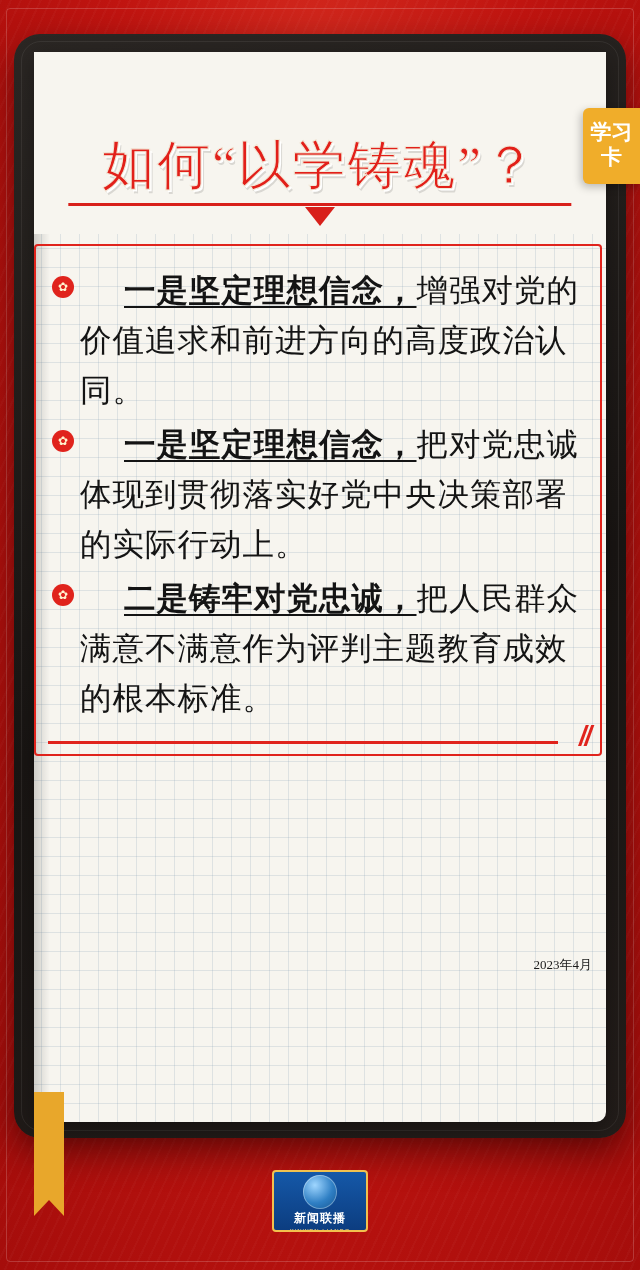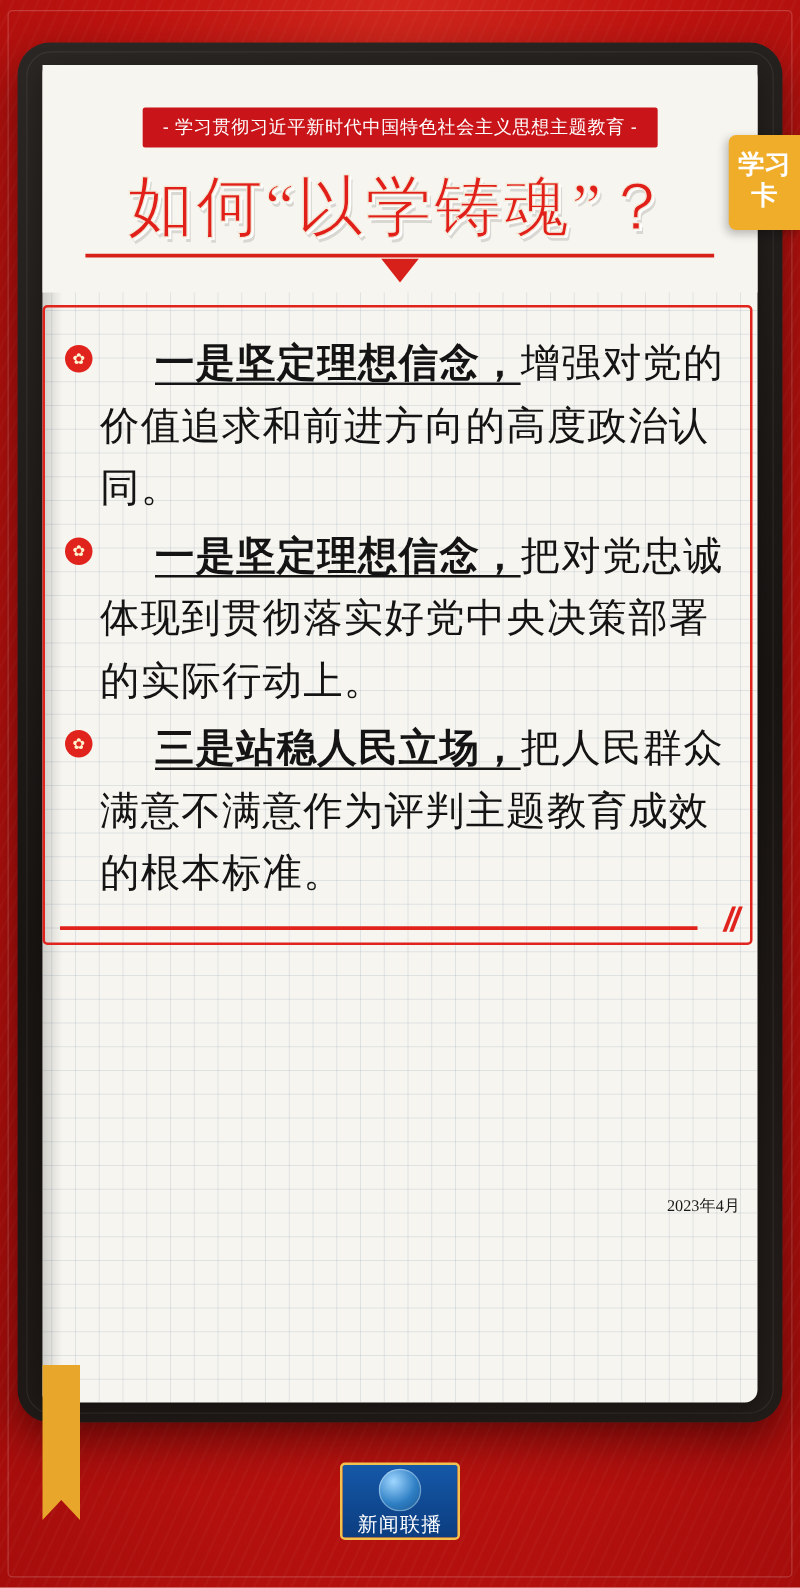--- a/index.html
+++ b/index.html
@@ -225,22 +225,22 @@
   .logo-globe {
     width: 34px; height: 34px;
     margin: 3px auto 0;
     border-radius: 50%;
     background:
       radial-gradient(circle at 35% 30%, #9fd6ff 0%, #2f7fc4 55%, #14538f 100%);
     box-shadow: 0 0 0 1px rgba(255,255,255,0.35) inset;
   }
   .logo-name {
     color: #ffffff;
-    font-size: 16px;
-    font-weight: normal;
+    font-size: 12px;
+    font-weight: bold;
     letter-spacing: 1px;
     margin-top: 1px;
   }
   .logo-sub {
     color: #ffd98a;
     font-size: 6px;
     letter-spacing: 1px;
     margin-top: 1px;
   }
   .frame-line {
@@ -261,21 +261,20 @@
 <div class="cover">
   <div class="cover-inner-line"></div>
 </div>
 
 <div class="page">
   <div class="page-grid"></div>
   <div class="page-left-edge"></div>
 </div>
 
 <div class="header">
-  <div class="eyebrow">- 学习贯彻习近平新时代中国特色社会主义思想主题教育 -</div>
   <div class="main-title">如何“以学铸魂”？</div>
   <div class="title-rule"></div>
   <div class="title-caret"></div>
 </div>
 
 <div class="side-tab">
   <span>学习</span>
   <span>卡</span>
 </div>
 
@@ -286,21 +285,21 @@
     <div class="item-text"><span class="lead">一是坚定理想信念，</span><span>增强对党的价值追求和前进方向的高度政治认同。</span></div>
   </div>
 
   <div class="item">
     <div class="bullet">✿</div>
     <div class="item-text"><span class="lead">一是坚定理想信念，</span><span>把对党忠诚体现到贯彻落实好党中央决策部署的实际行动上。</span></div>
   </div>
 
   <div class="item">
     <div class="bullet">✿</div>
-    <div class="item-text"><span class="lead">三是站稳人民立场，</span><span>把人民群众满意不满意作为评判主题教育成效的根本标准。</span></div>
+    <div class="item-text"><span class="lead">二是铸牢对党忠诚，</span><span>把人民群众满意不满意作为评判主题教育成效的根本标准。</span></div>
   </div>
 
   <div class="card-underline"></div>
   <div class="card-slashes">//</div>
 </div>
 
 <div class="sign">
   <div class="sign-date">2023年4月</div>
 </div>
 

